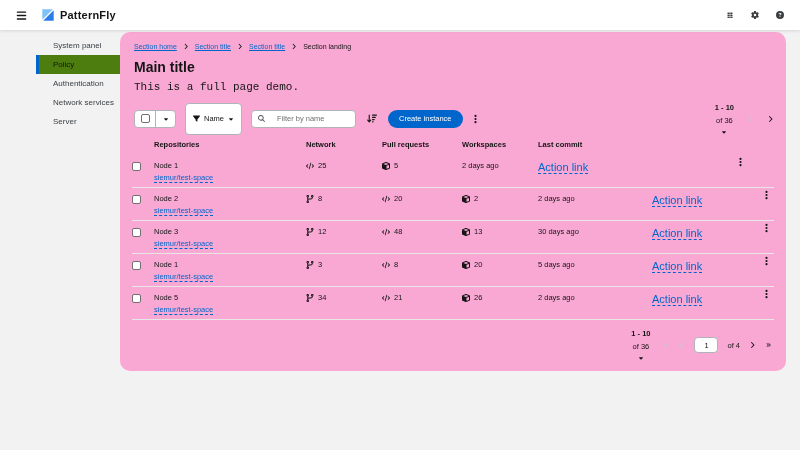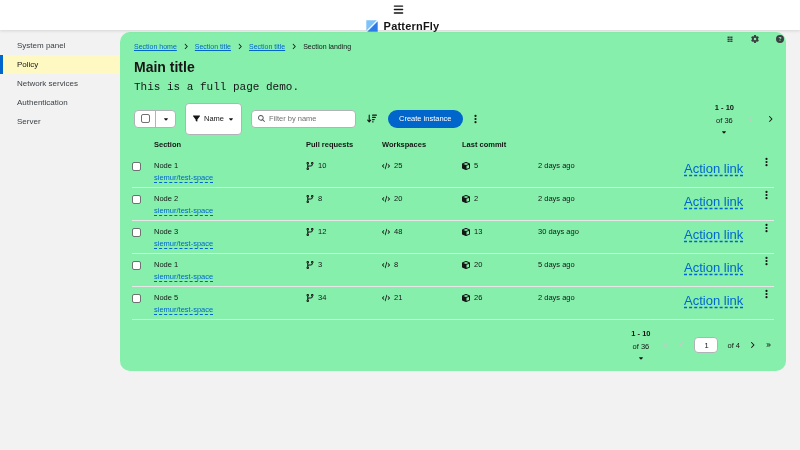--- a/index.html
+++ b/index.html
@@ -2,38 +2,38 @@
 <html><head>
 <meta charset="utf-8">
 <style>
   * { margin:0; padding:0; box-sizing:border-box; }
   html,body { width:800px; height:450px; overflow:hidden; }
   body { font-family:"Liberation Sans", sans-serif; background:#f2f2f2; color:#151515; }
   svg { display:block; }
 
   
   .masthead { height:30px; background:#fff; display:flex; align-items:center; padding:0 14px 0 10px;
-              box-shadow:0 1px 3px rgba(0,0,0,.12); position:relative; z-index:5;flex-direction:column; }
+              box-shadow:0 1px 3px rgba(0,0,0,.12); position:relative; z-index:5; }
   .nav-toggle { background:none; border:none; cursor:pointer; padding:4px 6px; color:#151515; }
   .nav-toggle svg { width:11px; height:11px; }
   .brand { display:flex; align-items:center; gap:5px; margin-left:8px; }
   .brand-logo { width:14px; height:14px; }
   .brand-text { font-size:11px; font-weight:700; letter-spacing:.2px; color:#151515; }
   .mast-actions { margin-left:auto; display:flex; align-items:center; gap:13px; }
   .mast-actions button { background:none; border:none; cursor:pointer; color:#3c3f42; padding:2px; }
   .mast-actions svg { width:8px; height:8px; }
 
   
   .layout { display:flex; height:420px; }
-  .sidebar { width:120px; flex:0 0 120px; padding-top:6px; }
+  .sidebar { width:120px; flex:0 0 120px; padding-top:6px;padding-left:36px; }
   .nav-item { height:19px; display:flex; align-items:center; padding-left:14px; font-size:8px;
               color:#393f44; cursor:pointer; border-left:3px solid transparent; }
-  .nav-item.active { background:#fef9c3; border-left:3px solid #0066cc; color:#151515; }
+  .nav-item.active { background:#4d7c0f; border-left:3px solid #0066cc; color:#151515; }
   .content { flex:1; padding:2px 14px 0 0; }
-  .card { background:#86efac; border-radius:10px; padding:8px 12px 8px 12px; min-height:286px; }
+  .card { background:#f9a8d4; border-radius:10px; padding:8px 12px 8px 12px; min-height:286px; }
 
   
   .breadcrumb { display:flex; align-items:center; gap:7px; padding:3px 0 0 2px; }
   .crumb { font-size:7px; color:#0066cc; text-decoration:underline; cursor:pointer; }
   .crumb.current { color:#151515; text-decoration:none; cursor:default; }
   .crumb-sep { width:4px; height:7px; color:#151515; }
 
   
   .page-title { font-size:14px; font-weight:700; margin:9px 0 0 2px; color:#151515; }
   .page-subtitle { font-size:11px; margin:6px 0 16px 2px; color:#151515;font-family:Liberation Mono, monospace; }
@@ -41,21 +41,21 @@
   
   .toolbar { display:flex; align-items:center; gap:9px; margin:11px 0 0 2px; height:19px; }
   .bulk-select { display:flex; align-items:stretch; height:18px; border:1px solid #b0b4b8; border-radius:4px; background:#fff; }
   .bulk-seg { display:flex; align-items:center; justify-content:center; width:20px; cursor:pointer; }
   .bulk-seg + .bulk-seg { border-left:1px solid #b0b4b8; }
   .checkbox { width:9px; height:9px; border:1px solid #707070; border-radius:2px; background:#fff; display:inline-block; }
   .caret-icon { width:6px; height:6px; color:#151515; }
   .dd { display:flex; align-items:center; gap:4px; height:32px; padding:0 7px; background:#fff;
         border:1px solid #b0b4b8; border-radius:4px; cursor:pointer; font-size:7.5px; color:#151515; }
   .filter-ic { width:7px; height:7px; color:#151515; }
-  .search { display:flex; align-items:center; gap:4px; height:18px; width:105px; padding:0 6px;
+  .search { display:flex; align-items:center; gap:12px; height:18px; width:105px; padding:0 6px;
             background:#fff; border:1px solid #b0b4b8; border-radius:4px; }
   .search-ic { width:7px; height:7px; color:#4d5258; flex:0 0 auto; }
   .search input { border:none; outline:none; width:100%; font-size:7.5px; font-family:inherit; color:#151515; background:transparent; }
   .search input::placeholder { color:#707070; }
   .icon-btn { background:none; border:none; cursor:pointer; color:#151515; padding:2px; }
   .sort-ic { width:10px; height:9px; }
   .kebab-ic { width:3px; height:10px; }
   .btn-primary { height:18px; border:none; border-radius:9px; background:#0066cc; color:#fff;
                  font-size:7.5px; font-family:inherit; padding:0 11px; cursor:pointer; }
 
@@ -78,21 +78,21 @@
   .tr { display:grid; grid-template-columns:22px 152px 76px 80px 76px 114px 1fr 26px; align-items:start; }
   .tr.body { border-bottom:1px solid #e7e7e7; min-height:31px; }
   .th { font-size:7.5px; font-weight:700; color:#151515; padding:5px 0 6px; }
   .td { font-size:7.5px; color:#151515; padding-top:6px; padding-bottom:5px; }
   .cell-check { padding-top:7px; }
   .repo-name { display:block; font-size:7.5px; color:#151515; }
   .repo-link { display:inline-block; margin-top:3px; font-size:7.5px; color:#0066cc;
                text-decoration:underline dashed; text-underline-offset:2px; cursor:pointer; }
   .num-cell { display:flex; align-items:center; gap:4px; }
   .num-ic { width:8px; height:8px; color:#151515; flex:0 0 auto; }
-  .action-link { font-size:13px; color:#0066cc; text-decoration:underline dashed; text-underline-offset:2px; cursor:pointer;margin-left:32px; }
+  .action-link { font-size:11px; color:#0066cc; text-decoration:underline dashed; text-underline-offset:2px; cursor:pointer; }
   .row-kebab { background:none; border:none; cursor:pointer; color:#151515; padding:2px; justify-self:end; margin-right:4px; }
 </style>
 </head>
 <body>
 
 <svg width="0" height="0" style="position:absolute">
   <defs>
     <symbol id="i-bars" viewBox="0 0 448 512">
         <path fill="currentColor" d="M0 96C0 78.3 14.3 64 32 64H416c17.7 0 32 14.3 32 32s-14.3 32-32 32H32C14.3 128 0 113.7 0 96zM0 256c0-17.7 14.3-32 32-32H416c17.7 0 32 14.3 32 32s-14.3 32-32 32H32c-17.7 0-32-14.3-32-32zM448 416c0 17.7-14.3 32-32 32H32c-17.7 0-32-14.3-32-32s14.3-32 32-32H416c17.7 0 32 14.3 32 32z"></path>
       </symbol>
@@ -176,22 +176,22 @@
           </svg>
         </button>
     </span>
   </header>
 
   <div class="layout">
 
     <nav class="sidebar">
       <div class="nav-item">System panel</div>
       <div class="nav-item active">Policy</div>
+      <div class="nav-item">Authentication</div>
       <div class="nav-item">Network services</div>
-      <div class="nav-item">Authentication</div>
       <div class="nav-item">Server</div>
     </nav>
 
     <main class="content">
       <div class="card">
 
         <nav class="breadcrumb">
           <a class="crumb">Section home</a>
           <svg class="crumb-sep">
               <use href="#i-angle-r"></use>
@@ -270,37 +270,32 @@
               <svg>
                   <use href="#i-angle-r"></use>
                 </svg>
             </button>
           </div>
         </div>
 
         <div class="tbl">
           <div class="tr head">
             <span class="th"></span>
-            <span class="th">Section</span>
+            <span class="th">Repositories</span>
+            <span class="th">Network</span>
             <span class="th">Pull requests</span>
             <span class="th">Workspaces</span>
             <span class="th">Last commit</span>
             <span class="th"></span>
               <span class="th"></span>
           </div>
 
           <div class="tr body">
             <span class="td cell-check"><span class="checkbox"></span></span>
             <span class="td"><span class="repo-name">Node 1</span><a class="repo-link">siemur/test-space</a></span>
-            <span class="td num-cell">
-                <svg class="num-ic">
-                  <use href="#i-branch"></use>
-                </svg>
-                <span>10</span>
-              </span>
             <span class="td num-cell">
                 <svg class="num-ic">
                   <use href="#i-code"></use>
                 </svg>
                 <span>25</span>
               </span>
             <span class="td num-cell">
                 <svg class="num-ic">
                   <use href="#i-cube"></use>
                 </svg>

